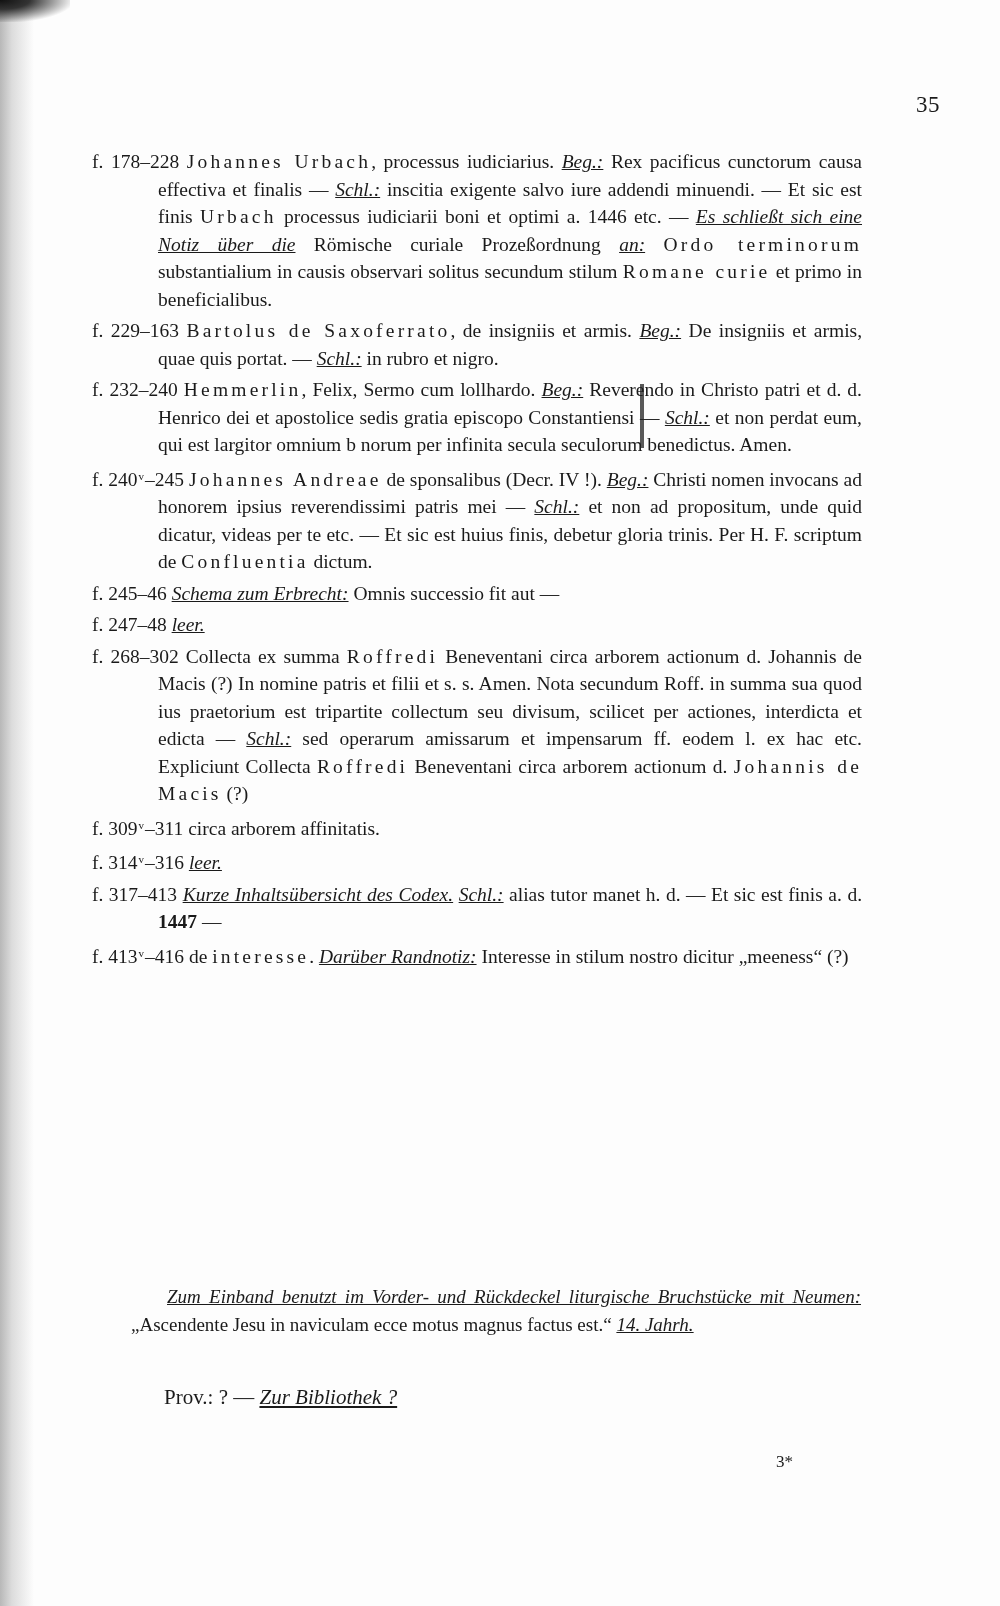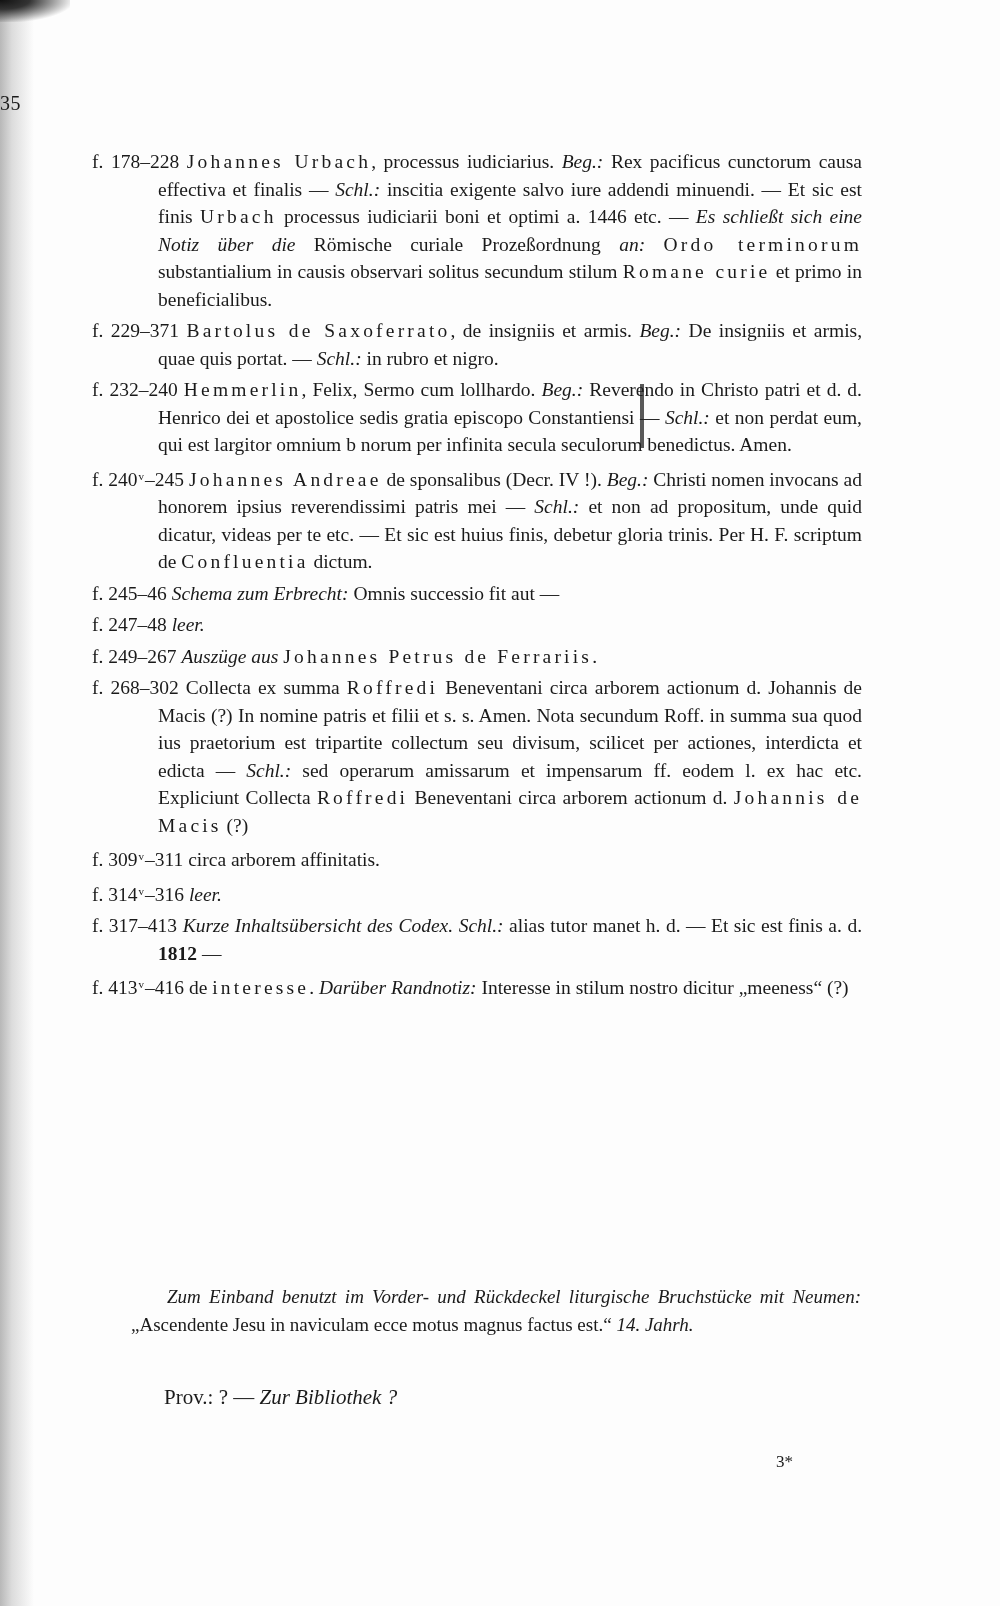--- a/index.html
+++ b/index.html
@@ -11,34 +11,34 @@
   }
   .scan-shade-left {
     position: absolute; left: 0; top: 0; width: 34px; height: 1606px;
     background: linear-gradient(to right, #b8b8b8 0%, #dcdcdc 35%, rgba(250,250,250,0) 100%);
   }
   .scan-shade-corner {
     position: absolute; left: 0; top: 0; width: 70px; height: 22px;
     background: radial-gradient(ellipse at 0% 0%, #111 0%, #333 30%, rgba(255,255,255,0) 75%);
   }
   .page-number {
-    position: absolute; top: 92px; left: 0; width: 940px; text-align: left;
-    font-size: 20px; letter-spacing: 0.5px;
+    position: absolute; top: 92px; left: 0; width: 940px; text-align: right;
+    font-size: 23px; letter-spacing: 0.5px;
   }
   .entries {
     position: absolute; left: 92px; top: 148px; width: 770px;
     font-size: 19.5px; line-height: 27.5px;
   }
   .entry {
     padding-left: 66px; text-indent: -66px;
     text-align: justify; margin-bottom: 4px;
   }
   .entry .folio { font-size: 19.5px; }
   .sp { letter-spacing: 3.2px; }
-  .it { font-style: italic; }
+  .it { font-style: italic; text-decoration: underline; }
   .b { font-weight: bold; }
   sup.v { font-size: 11px; vertical-align: 6px; margin: 0 1px; }
   .note {
     position: absolute; left: 131px; top: 1283px; width: 730px;
     font-size: 19px; line-height: 27.5px; text-align: justify;
     text-indent: 36px;
   }
   .prov {
     position: absolute; left: 164px; top: 1384px;
     font-size: 21px; line-height: 27.5px;
@@ -51,30 +51,29 @@
 </head>
 <body>
 
 <div class="scan-shade-left"></div>
 <div class="scan-shade-corner"></div>
 
 <div class="page-number">35</div>
 
 <div class="entries" id="entries">
     <div class="entry"><span class="folio"><span>f. 178–228</span></span><span> </span><span class="sp">Johannes Urbach</span><span>, processus iudiciarius. </span><span class="it">Beg.:</span><span> Rex pacificus cunctorum causa effectiva et finalis — </span><span class="it">Schl.:</span><span> inscitia exigente salvo iure addendi minuendi. — Et sic est finis </span><span class="sp">Urbach</span><span> processus iudiciarii boni et optimi a. 1446 etc. — </span><span class="it">Es schließt sich eine Notiz über die</span><span> Römische curiale Prozeßordnung </span><span class="it">an:</span><span> </span><span class="sp">Ordo terminorum</span><span> </span><span>substantialium</span><span> in causis observari solitus secundum stilum </span><span class="sp">Romane curie</span><span> et primo in beneficialibus.</span></div>
-    <div class="entry"><span class="folio"><span>f. 229–371</span></span><span> </span><span class="sp">Bartolus de Saxoferrato</span><span>, de insigniis et armis. </span><span class="it">Beg.:</span><span> De insigniis et armis, quae quis portat. — </span><span class="it">Schl.:</span><span> in rubro et nigro.</span></div>
+    <div class="entry"><span class="folio"><span>f. 229–163</span></span><span> </span><span class="sp">Bartolus de Saxoferrato</span><span>, de insigniis et armis. </span><span class="it">Beg.:</span><span> De insigniis et armis, quae quis portat. — </span><span class="it">Schl.:</span><span> in rubro et nigro.</span></div>
     <div class="entry"><span class="folio"><span>f. 232–240</span></span><span> </span><span class="sp">Hemmerlin</span><span>, Felix, Sermo cum lollhardo. </span><span class="it">Beg.:</span><span> Reverendo in Christo patri et d. d. Henrico dei et apostolice sedis gratia episcopo Constantiensi — </span><span class="it">Schl.:</span><span> et non perdat eum, qui est largitor omnium b norum per infinita secula seculorum benedictus. Amen.</span></div>
     <div class="entry"><span class="folio"><span>f. 240</span><sup class="v">v</sup><span>–245</span></span><span> </span><span class="sp">Johannes Andreae</span><span> de sponsalibus (Decr. IV !). </span><span class="it">Beg.:</span><span> Christi nomen invocans ad honorem ipsius reverendissimi patris mei — </span><span class="it">Schl.:</span><span> et non ad propositum, unde quid dicatur, videas per te etc. — Et sic est huius finis, debetur gloria trinis. Per H. F. scriptum de </span><span class="sp">Confluentia</span><span> dictum.</span></div>
     <div class="entry"><span class="folio"><span>f. 245–46</span></span><span> </span><span class="it">Schema zum Erbrecht:</span><span> Omnis successio fit aut —</span></div>
     <div class="entry"><span class="folio"><span>f. 247–48</span></span><span> </span><span class="it">leer.</span></div>
-    <div class="entry"><span class="folio"><span>f. 249–267</span></span><span> </span><span class="it">Auszüge aus</span><span> </span><span class="sp">Johannes Petrus de Ferrariis</span><span>.</span></div>
     <div class="entry"><span class="folio"><span>f. 268–302</span></span><span> Collecta ex summa </span><span class="sp">Roffredi</span><span> Beneventani circa arborem actionum d. Johannis de Macis (?) In nomine patris et filii et s. s. Amen. Nota secundum Roff. in summa sua quod ius praetorium est tripartite collectum seu divisum, scilicet per actiones, interdicta et edicta — </span><span class="it">Schl.:</span><span> sed operarum amissarum et impensarum ff. eodem l. ex hac etc. Expliciunt Collecta </span><span class="sp">Roffredi</span><span> Beneventani circa arborem actionum d. </span><span class="sp">Johannis de Macis</span><span> (?)</span></div>
     <div class="entry"><span class="folio"><span>f. 309</span><sup class="v">v</sup><span>–311</span></span><span> circa arborem affinitatis.</span></div>
     <div class="entry"><span class="folio"><span>f. 314</span><sup class="v">v</sup><span>–316</span></span><span> </span><span class="it">leer.</span></div>
-    <div class="entry"><span class="folio"><span>f. 317–413</span></span><span> </span><span class="it">Kurze Inhaltsübersicht des Codex.</span><span> </span><span class="it">Schl.:</span><span> alias tutor manet h. d. — Et sic est finis a. d. </span><span class="b">1812</span><span> —</span></div>
+    <div class="entry"><span class="folio"><span>f. 317–413</span></span><span> </span><span class="it">Kurze Inhaltsübersicht des Codex.</span><span> </span><span class="it">Schl.:</span><span> alias tutor manet h. d. — Et sic est finis a. d. </span><span class="b">1447</span><span> —</span></div>
     <div class="entry"><span class="folio"><span>f. 413</span><sup class="v">v</sup><span>–416</span></span><span> de </span><span class="sp">interesse</span><span>. </span><span class="it">Darüber Randnotiz:</span><span> Interesse in stilum nostro dicitur „meeness“ (?)</span></div>
   </div>
 
 <div class="note" id="binding-note"><span class="it">Zum Einband benutzt im Vorder- und Rückdeckel liturgische Bruchstücke mit Neumen:</span><span> „Ascendente Jesu in naviculam ecce motus magnus factus est.“ </span><span class="it">14. Jahrh.</span></div>
 
 <div class="prov" id="provenance"><span>Prov.:  ?  — </span><span class="it">Zur Bibliothek ?</span></div>
 
 <div class="signature">3*</div>
 
 <div class="mark" style="left:640px; top:384px; width:4px; height:64px; opacity:0.75;"></div>

